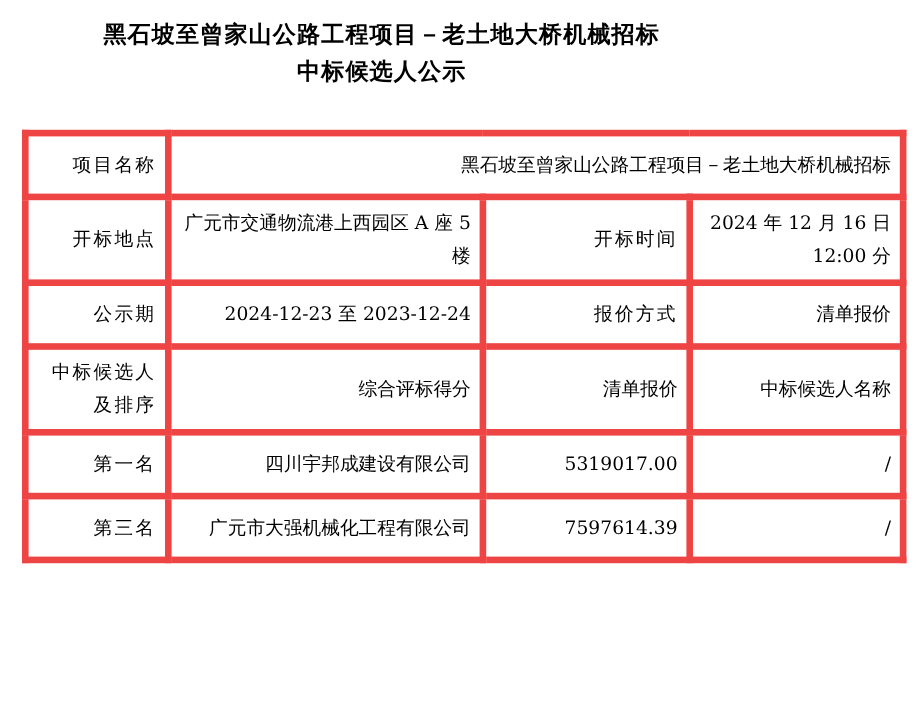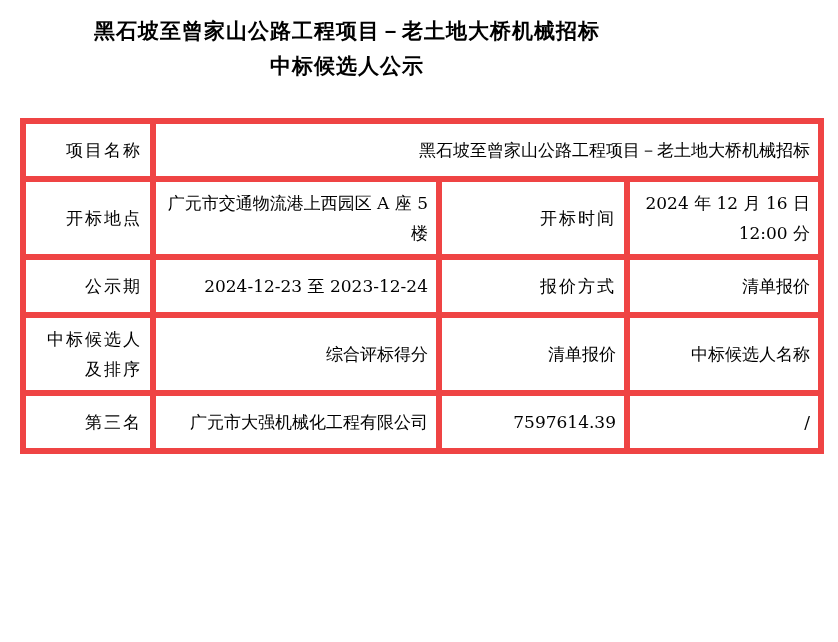--- a/index.html
+++ b/index.html
@@ -96,20 +96,26 @@
           <td class="label h52">报价方式</td>
           <td class="h52">清单报价</td>
         </tr>
         <tr>
           <td class="label h70">中标候选人及排序</td>
           <td class="h70">综合评标得分</td>
           <td class="h70">清单报价</td>
           <td class="h70">中标候选人名称</td>
         </tr>
         <tr>
+          <td class="label h52">第一名</td>
+          <td class="h52">四川宇邦成建设有限公司</td>
+          <td class="h52">5319017.00</td>
+          <td class="h52">/</td>
+        </tr>
+        <tr>
           <td class="label h52">第三名</td>
           <td class="h52">广元市大强机械化工程有限公司</td>
           <td class="h52">7597614.39</td>
           <td class="h52">/</td>
         </tr>
       </tbody>
     </table>
   </div>
 
 </div>

